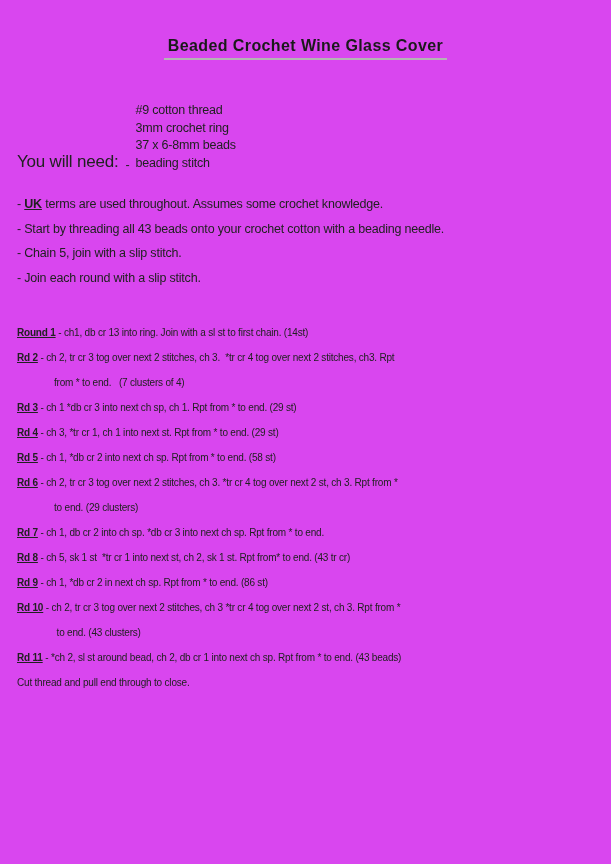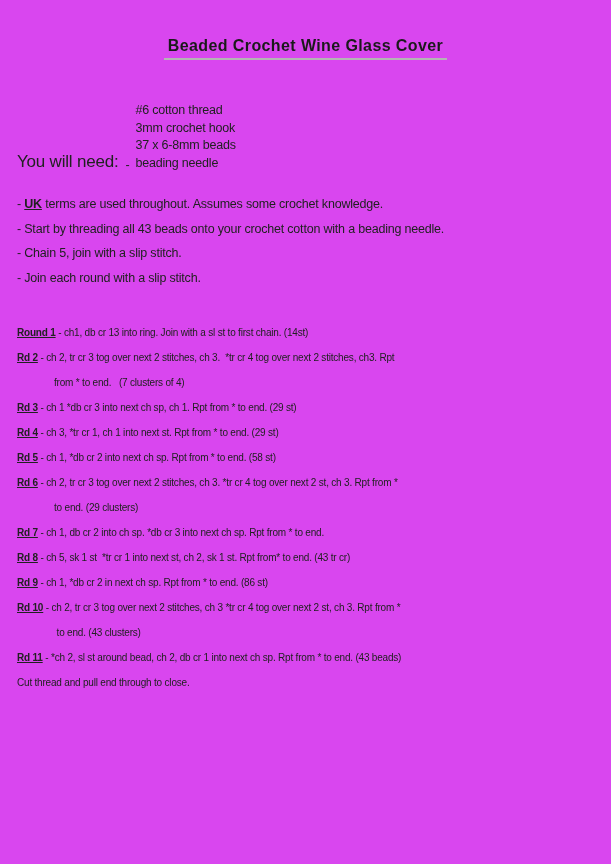--- a/index.html
+++ b/index.html
@@ -78,24 +78,24 @@
 <div class="page" style="background: #d946ef; color: rgb(33, 33, 33);">
 
   <div class="title-wrap">
     <h1 class="title" style="border-bottom-color: rgb(181, 181, 181);">Beaded Crochet Wine Glass Cover</h1>
   </div>
 
   <div class="materials">
     <span class="mat-label">You will need:</span>
     <span class="mat-dash">-</span>
     <div class="mat-items" id="materials-items">
-        <div>#6 cotton thread</div>
-        <div>3mm crochet hook</div>
+        <div>#9 cotton thread</div>
+        <div>3mm crochet ring</div>
         <div>37 x 6-8mm beads</div>
-        <div>beading needle</div>
+        <div>beading stitch</div>
       </div>
   </div>
 
   <div class="notes" id="notes"><div class="note-line"><span>- </span><span class="seg-bold">UK</span><span> terms are used throughout. Assumes some crochet knowledge.</span></div><div class="note-line"><span>- Start by threading all 43 beads onto your crochet cotton with a beading needle.</span></div><div class="note-line"><span>- Chain 5, join with a slip stitch.</span></div><div class="note-line"><span>- Join each round with a slip stitch.</span></div></div>
 
   <div class="pattern" id="pattern"><div class="pattern-line"><span class="seg-bold">Round 1</span><span> - ch1, db cr 13 into ring. Join with a sl st to first chain. (14st)</span></div><div class="pattern-line"><span class="seg-bold">Rd 2</span><span> - ch 2, tr cr 3 tog over next 2 stitches, ch 3.  </span><span class="seg-italic">*tr cr 4 tog over next 2 stitches, ch3.</span><span> Rpt</span></div><div class="pattern-line indent"><span>from * to end.   (7 clusters of 4)</span></div><div class="pattern-line"><span class="seg-bold">Rd 3</span><span> - ch 1 </span><span class="seg-italic">*db cr 3 into next ch sp, ch 1.</span><span> Rpt from * to end. (29 st)</span></div><div class="pattern-line"><span class="seg-bold">Rd 4</span><span> - ch 3, </span><span class="seg-italic">*tr cr 1, ch 1 into next st.</span><span> Rpt from * to end. (29 st)</span></div><div class="pattern-line"><span class="seg-bold">Rd 5</span><span> - ch 1, </span><span class="seg-italic">*db cr 2 into next ch sp.</span><span> Rpt from * to end. (58 st)</span></div><div class="pattern-line"><span class="seg-bold">Rd 6</span><span> - ch 2, tr cr 3 tog over next 2 stitches, ch 3. </span><span class="seg-italic">*tr cr 4 tog over next 2 st, ch 3.</span><span> Rpt from *</span></div><div class="pattern-line indent"><span>to end. (29 clusters)</span></div><div class="pattern-line"><span class="seg-bold">Rd 7</span><span> - ch 1, db cr 2 into ch sp. </span><span class="seg-italic">*db cr 3 into next ch sp.</span><span> Rpt from * to end.</span></div><div class="pattern-line"><span class="seg-bold">Rd 8</span><span> - ch 5, sk 1 st  </span><span class="seg-italic">*tr cr 1 into next st, ch 2, sk 1 st.</span><span> Rpt from* to end. (43 tr cr)</span></div><div class="pattern-line"><span class="seg-bold">Rd 9</span><span> - ch 1, </span><span class="seg-italic">*db cr 2 in next ch sp.</span><span> Rpt from * to end. (86 st)</span></div><div class="pattern-line"><span class="seg-bold">Rd 10</span><span> - ch 2, tr cr 3 tog over next 2 stitches, ch 3 </span><span class="seg-italic">*tr cr 4 tog over next 2 st, ch 3.</span><span> Rpt from *</span></div><div class="pattern-line indent"><span> to end. (43 clusters)</span></div><div class="pattern-line"><span class="seg-bold">Rd 11</span><span> - </span><span class="seg-italic">*ch 2, sl st around bead, ch 2, db cr 1 into next ch sp.</span><span> Rpt from * to end. (43 beads)</span></div><div class="pattern-line"><span>Cut thread and pull end through to close.</span></div></div>
 
 </div>
 
 </body></html>

